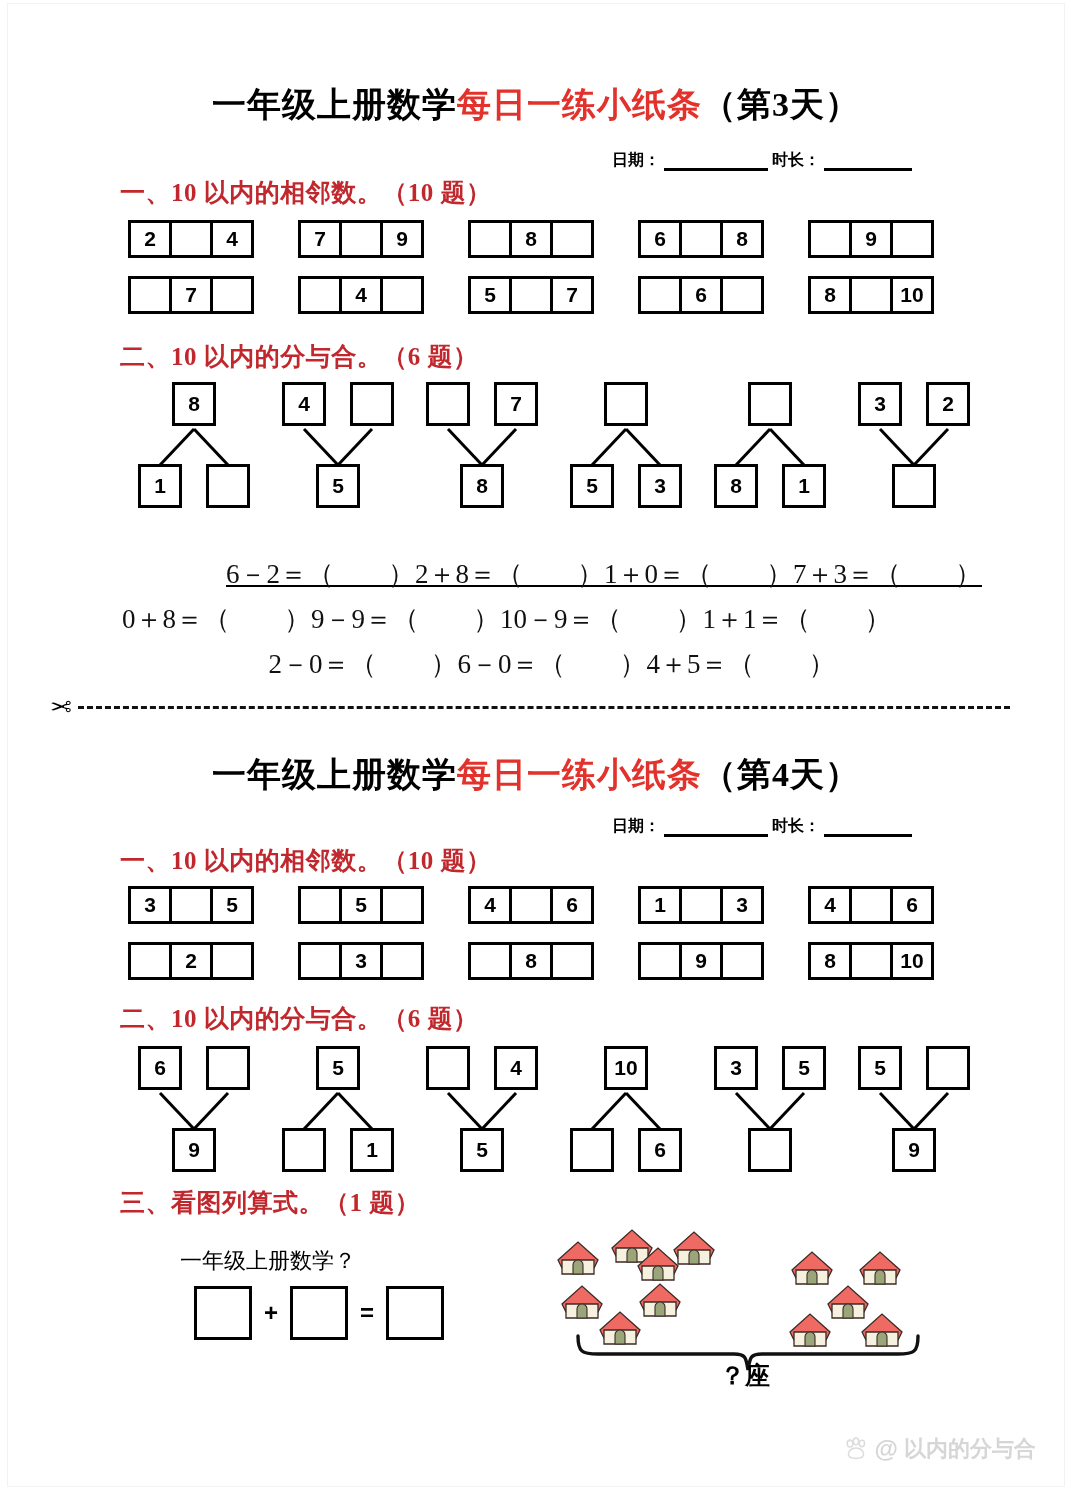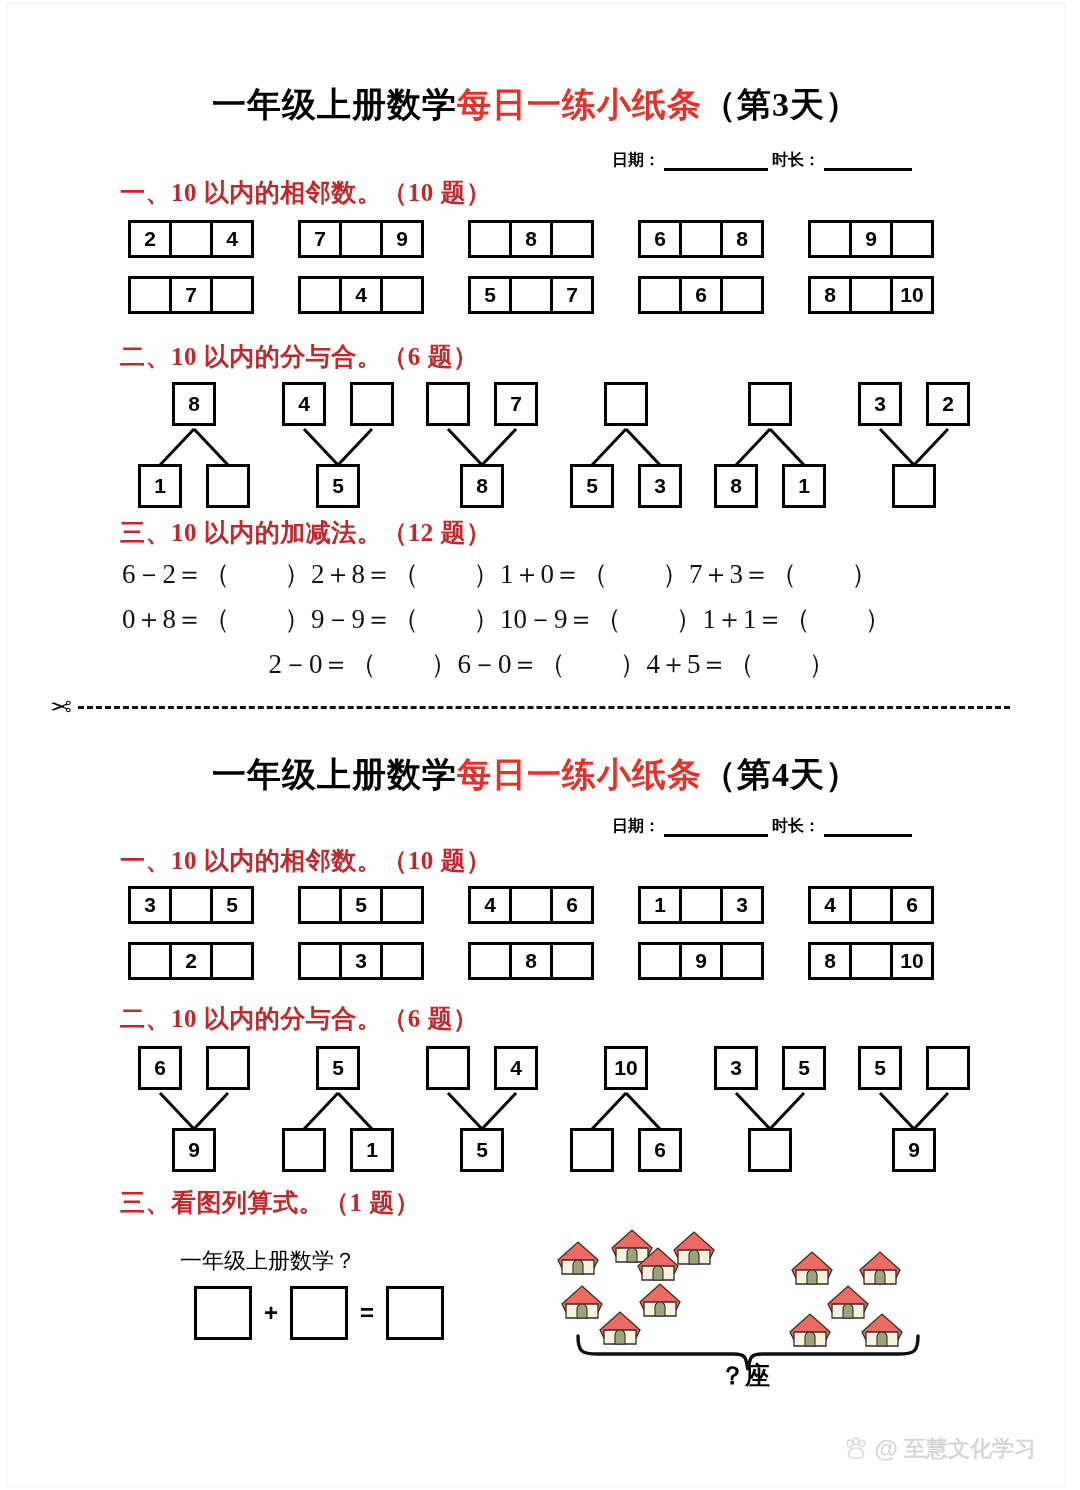--- a/index.html
+++ b/index.html
@@ -346,23 +346,22 @@
       <svg class="links">
         <line x1="24" y1="47" x2="58" y2="83" stroke="#000" stroke-width="3"></line>
         <line x1="92" y1="47" x2="58" y2="83" stroke="#000" stroke-width="3"></line>
       </svg>
       <div class="box" style="left:2px;top:0;">3</div>
       <div class="box" style="left:70px;top:0;">2</div>
       <div class="box" style="left:36px;top:82px;"></div>
     </div>
   </div>
 
-  <div class="section-heading" style="position:absolute;left:112px;top:512px;">三、10 以内的加减法。（12 题）</div>
-
-  <div class="eq-row" style="position:absolute;left:114px;top:552px;width:860px;justify-content:flex-start;">
+
+  <div class="eq-row" style="position:absolute;left:114px;top:552px;width:860px;justify-content:flex-end;text-decoration:underline;">
     <div class="eq">6－2＝（　　）</div>
     <div class="eq">2＋8＝（　　）</div>
     <div class="eq">1＋0＝（　　）</div>
     <div class="eq">7＋3＝（　　）</div>
   </div>
   <div class="eq-row" style="position:absolute;left:114px;top:597px;width:860px;">
     <div class="eq">0＋8＝（　　）</div>
     <div class="eq">9－9＝（　　）</div>
     <div class="eq">10－9＝（　　）</div>
     <div class="eq">1＋1＝（　　）</div>
@@ -565,17 +564,17 @@
 
   <div class="watermark">
     <svg class="paw" viewBox="0 0 24 24">
       <ellipse cx="6.5" cy="7" rx="2.6" ry="3.2" fill="none" stroke="#dcdcdc" stroke-width="1.4"></ellipse>
       <ellipse cx="12" cy="5" rx="2.4" ry="3.1" fill="none" stroke="#dcdcdc" stroke-width="1.4"></ellipse>
       <ellipse cx="17.5" cy="7" rx="2.4" ry="3" fill="none" stroke="#dcdcdc" stroke-width="1.4"></ellipse>
       <path d="M12,11 C16.5,11 19,14 19,16.8 C19,19.4 16.2,20.6 12,20.6
                C7.8,20.6 5,19.4 5,16.8 C5,14 7.5,11 12,11 Z" fill="none" stroke="#dcdcdc" stroke-width="1.4"></path>
     </svg>
     <span class="at-mark">@</span>
-    <span>至慧文化学习</span>
+    <span>以内的分与合</span>
   </div>
 
 </div>
 </div>
 
 </body></html>

